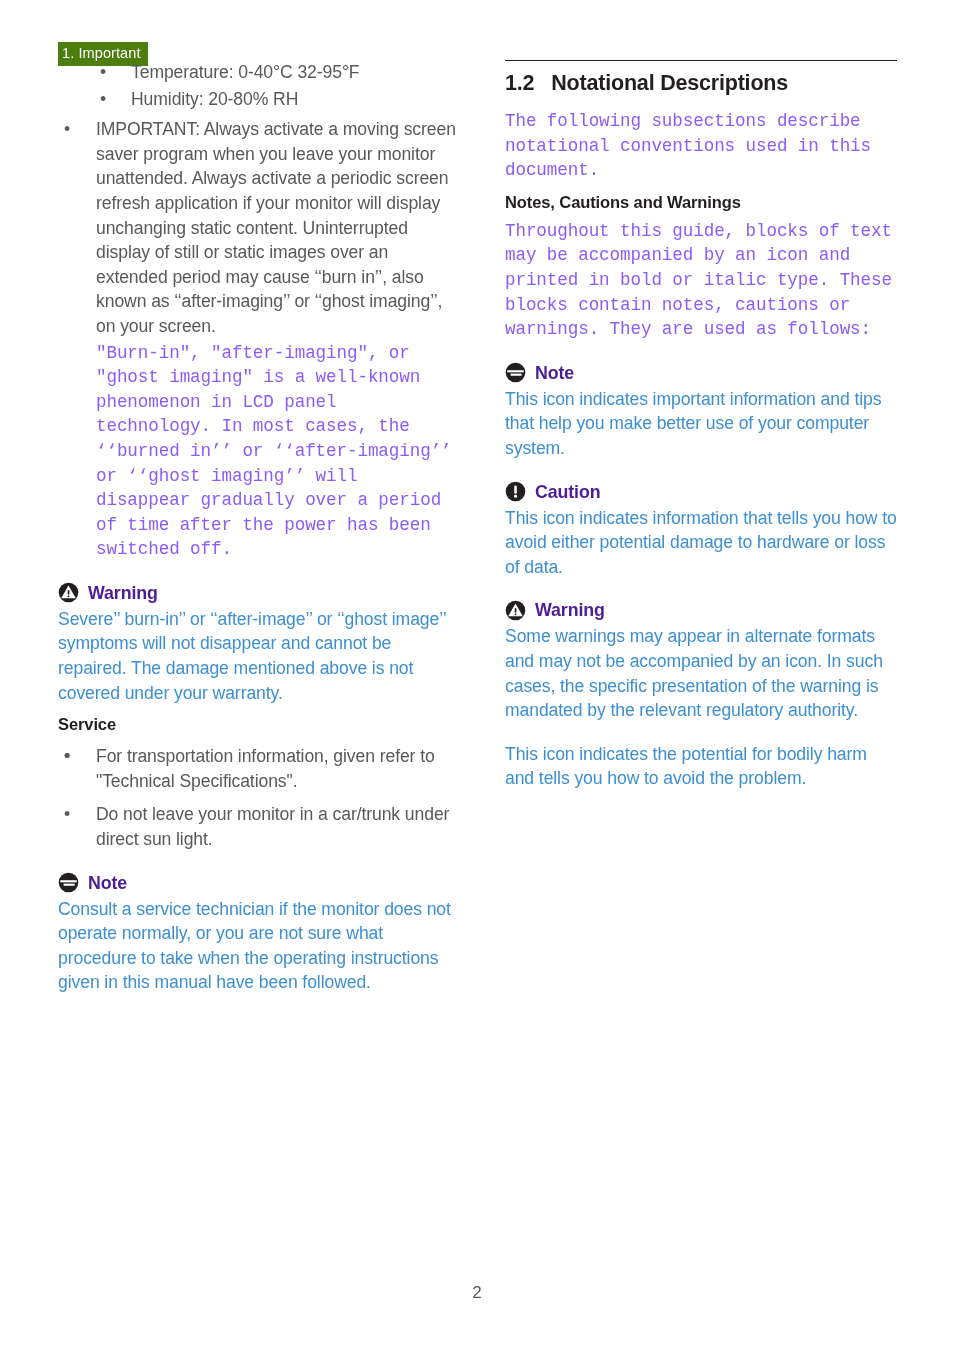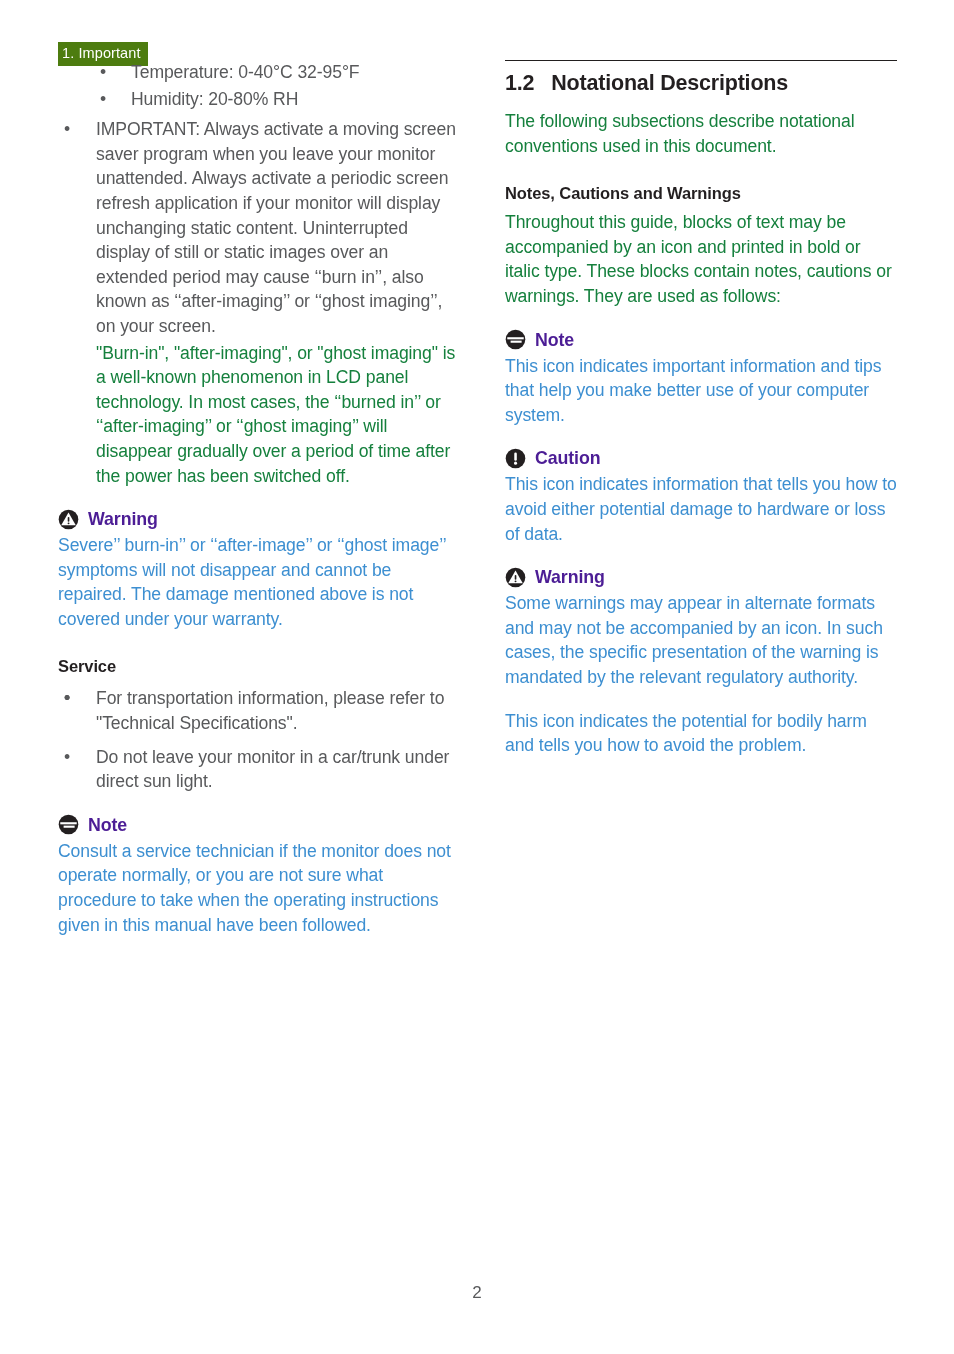--- a/index.html
+++ b/index.html
@@ -46,25 +46,25 @@
     left: 58px;
     width: 398px;
   }
   .col-right {
     left: 505px;
     width: 392px;
   }
 
   
   .body-text {
-    color: #15803d;
+    color: #8b5cf6;
     font-size: 17.6px;
     line-height: 24.6px;
     margin: 0;
-    font-family: Liberation Sans, sans-serif;
+    font-family: Liberation Mono, monospace;
     letter-spacing: -0.1px;
   }
 
   .blue-text {
     color: #3d8fd1;
     font-size: 17.6px;
     line-height: 24.6px;
     margin: 0 0 0 0;
     font-family: "Liberation Sans", sans-serif;
     letter-spacing: -0.1px;
@@ -88,21 +88,21 @@
   }
   .sec-heading .num {
     margin-right: 17px;
   }
 
   .sub-heading {
     color: #231f20;
     font-size: 16.5px;
     line-height: 22px;
     font-weight: bold;
-    margin: 24px 0 6px 0;
+    margin: 8px 0 6px 0;
     letter-spacing: -0.1px;
     font-family: "Liberation Sans", sans-serif;
   }
 
   
   ul.bullets {
     list-style: none;
     margin: 0;
     padding: 0;
   }
@@ -222,21 +222,21 @@
 
     <ul class="bullets spaced">
       <li>
         <span class="bullet-dot">•</span>
       </li>
       <li>
         <span class="bullet-dot">•</span>
       </li>
       <li>
         <span class="bullet-dot">•</span>
-        <span>For transportation information, please refer to "Technical Specifications".</span>
+        <span>For transportation information, given refer to "Technical Specifications".</span>
       </li>
       <li>
         <span class="bullet-dot">•</span>
         <span>Do not leave your monitor in a car/trunk under direct sun light.</span>
       </li>
     </ul>
 
     <div class="callout">
       <div class="callout-head">
         <svg class="callout-icon" viewBox="0 0 24 24">

